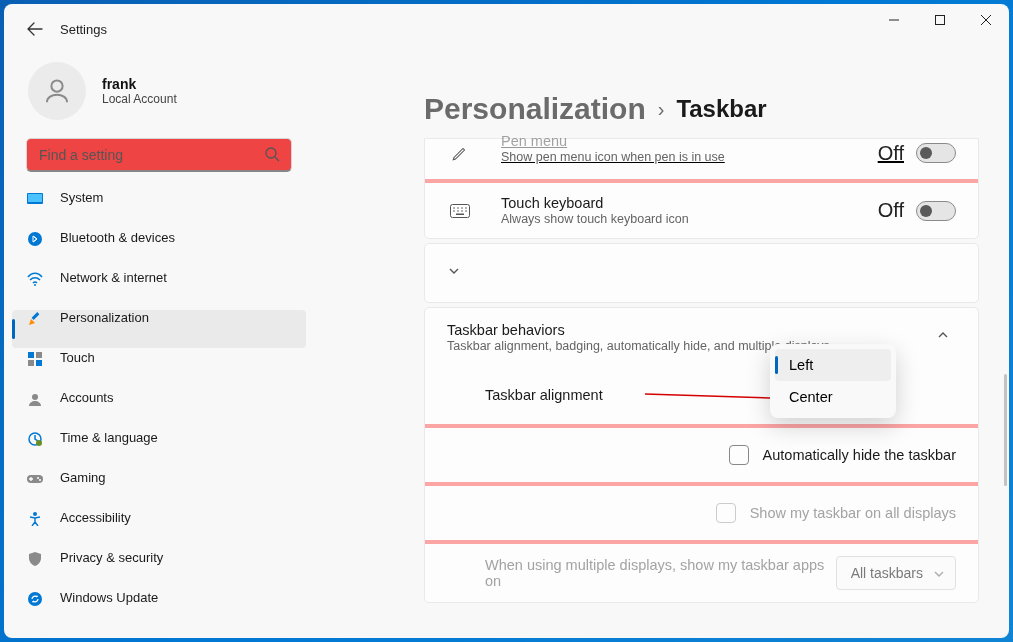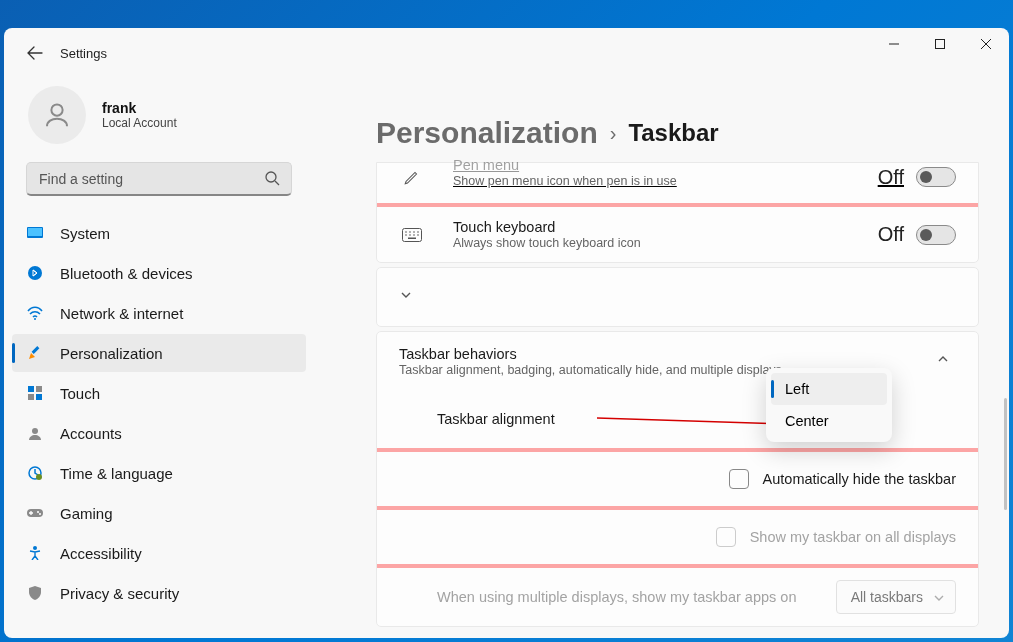--- a/index.html
+++ b/index.html
@@ -1,36 +1,36 @@
 <!DOCTYPE html>
 <html><head>
 <meta charset="utf-8">
 <style>
   * { box-sizing: border-box; margin: 0; padding: 0; font-family: "Segoe UI Variable", "Segoe UI", -apple-system, sans-serif; }
   html, body { width: 1013px; height: 642px; overflow: hidden; background: #f3f3f3; }
   body { position: relative; background: linear-gradient(135deg, #0a5fb3 0%, #0078d4 50%, #1084d4 100%); }
-  .window { position: absolute; left: 4px; top: 4px; right: 4px; bottom: 4px; background: #f8f8f8; border-radius: 8px; overflow: hidden; display: flex; flex-direction: column; margin-top: 24px; }
+  .window { position: absolute; left: 4px; top: 4px; right: 4px; bottom: 4px; background: #f8f8f8; border-radius: 8px; overflow: hidden; display: flex; flex-direction: column; }
   .titlebar { height: 50px; display: flex; align-items: center; padding-left: 18px; }
   .back-btn { width: 26px; height: 26px; display: flex; align-items: center; justify-content: center; margin-right: 12px; cursor: pointer; }
   .title-text { font-size: 13px; color: #222; }
   .win-controls { position: absolute; right: 0; top: 0; display: flex; }
   .win-btn { width: 46px; height: 32px; display: flex; align-items: center; justify-content: center; cursor: pointer; }
-  .content { flex: 1; display: flex; overflow: hidden; }
+  .content { flex: 1; display: flex; overflow: hidden; gap: 48px; }
   .sidebar { width: 310px; padding: 8px 0 0 0; overflow-y: auto; }
   .user-row { display: flex; align-items: center; padding: 0 22px 18px 24px; }
   .avatar { width: 58px; height: 58px; border-radius: 50%; background: #ebebeb; display: flex; align-items: center; justify-content: center; margin-right: 16px; }
   .user-name { font-size: 14px; font-weight: 600; color: #111; }
   .user-sub { font-size: 12px; color: #444; }
   .search-wrap { padding: 0 22px 18px 22px; }
   .search { position: relative; }
-  .search input { width: 100%; height: 34px; border: 1px solid #d6d6d6; border-bottom: 2px solid #868686; border-radius: 5px; padding: 0 34px 0 12px; font-size: 14px; background: #e5e5e5; }
+  .search input { width: 100%; height: 34px; border: 1px solid #d6d6d6; border-bottom: 2px solid #868686; border-radius: 5px; padding: 0 34px 0 12px; font-size: 14px; background: #ef4444; }
   .search input::placeholder { color: #555; }
   .search-icon { position: absolute; right: 12px; top: 8px; }
   .nav-items { padding: 0 8px; }
-  .nav-item { display: flex; align-items: center; height: 38px; padding: 0 14px; border-radius: 4px; cursor: pointer; margin-bottom: 2px; font-size: 15px; color: #1a1a1a; }
+  .nav-item { display: flex; height: 38px; padding: 0 14px; border-radius: 4px; cursor: pointer; margin-bottom: 2px; font-size: 13px; color: #1a1a1a; }
   .nav-item.selected { background: #eaeaea; position: relative; }
   .nav-item.selected::before { content: ""; position: absolute; left: 0; top: 9px; bottom: 9px; width: 3px; background: #0067c0; border-radius: 2px; }
   .nav-icon { width: 18px; height: 18px; margin-right: 16px; display: flex; align-items: center; justify-content: center; }
   .main { flex: 1; overflow-y: auto; padding: 38px 30px 20px 62px; position: relative; }
   .breadcrumb { display: flex; align-items: center; gap: 12px; margin-bottom: 28px; }
   .crumb-parent { font-size: 30px; font-weight: 600; color: #6b6b6b; cursor: pointer; }
   .crumb-sep { font-size: 20px; color: #6b6b6b; }
   .crumb-current { font-size: 24px; font-weight: 600; color: #1a1a1a; }
   .card { background: #fdfdfd; border: 1px solid #e9e9e9; border-radius: 5px; margin-bottom: 4px; }
   .card-row { display: flex; align-items: center; padding: 12px 22px; min-height: 58px; }
@@ -204,20 +204,30 @@
             <span>Accessibility</span>
           </div>
           <div class="nav-item">
             <span class="nav-icon">
               <svg width="12" height="14" viewBox="0 0 12 14">
                 <path d="M6 0l6 2v4c0 4-3 7-6 8-3-1-6-4-6-8V2l6-2z" fill="#8a8a8a"></path>
               </svg>
             </span>
             <span>Privacy &amp; security</span>
           </div>
+          <div class="nav-item">
+            <span class="nav-icon">
+              <svg width="14" height="14" viewBox="0 0 14 14">
+                <circle cx="7" cy="7" r="7" fill="#0078d4"></circle>
+                <path d="M4 7a3 3 0 015-2M10 7a3 3 0 01-5 2" stroke="#fff" fill="none" stroke-width="1.3"></path>
+                <path d="M9 3l1 2-2 0zM5 11l-1-2 2 0z" fill="#fff"></path>
+              </svg>
+            </span>
+            <span>Windows Update</span>
+          </div>
         </div>
     </div>
 
     <div class="main">
       <div class="scroll-thumb"></div>
 
       <div class="breadcrumb">
         <span class="crumb-parent">Personalization</span>
         <span class="crumb-sep">›</span>
         <span class="crumb-current">Taskbar</span>
@@ -308,20 +318,20 @@
             <div class="select-pill" style="opacity:.6">
               <span>All taskbars</span>
               <span class="chev"><svg width="12" height="12" viewBox="0 0 12 12">
                     <path d="M2 4l4 4 4-4" stroke="#777" fill="none" stroke-width="1.4"></path>
                   </svg></span>
             </div>
           </div>
         </div>
       </div>
 
-      <div class="dropdown" id="align-dd" style="left:452px; top:290px; width:126px;">
+      <div class="dropdown" id="align-dd" style="left:408px; top:290px; width:126px;">
           <div class="dd-item selected">Left</div>
           <div class="dd-item">Center</div>
         </div>
 
     </div>
   </div>
 </div>
 
 </body></html>

